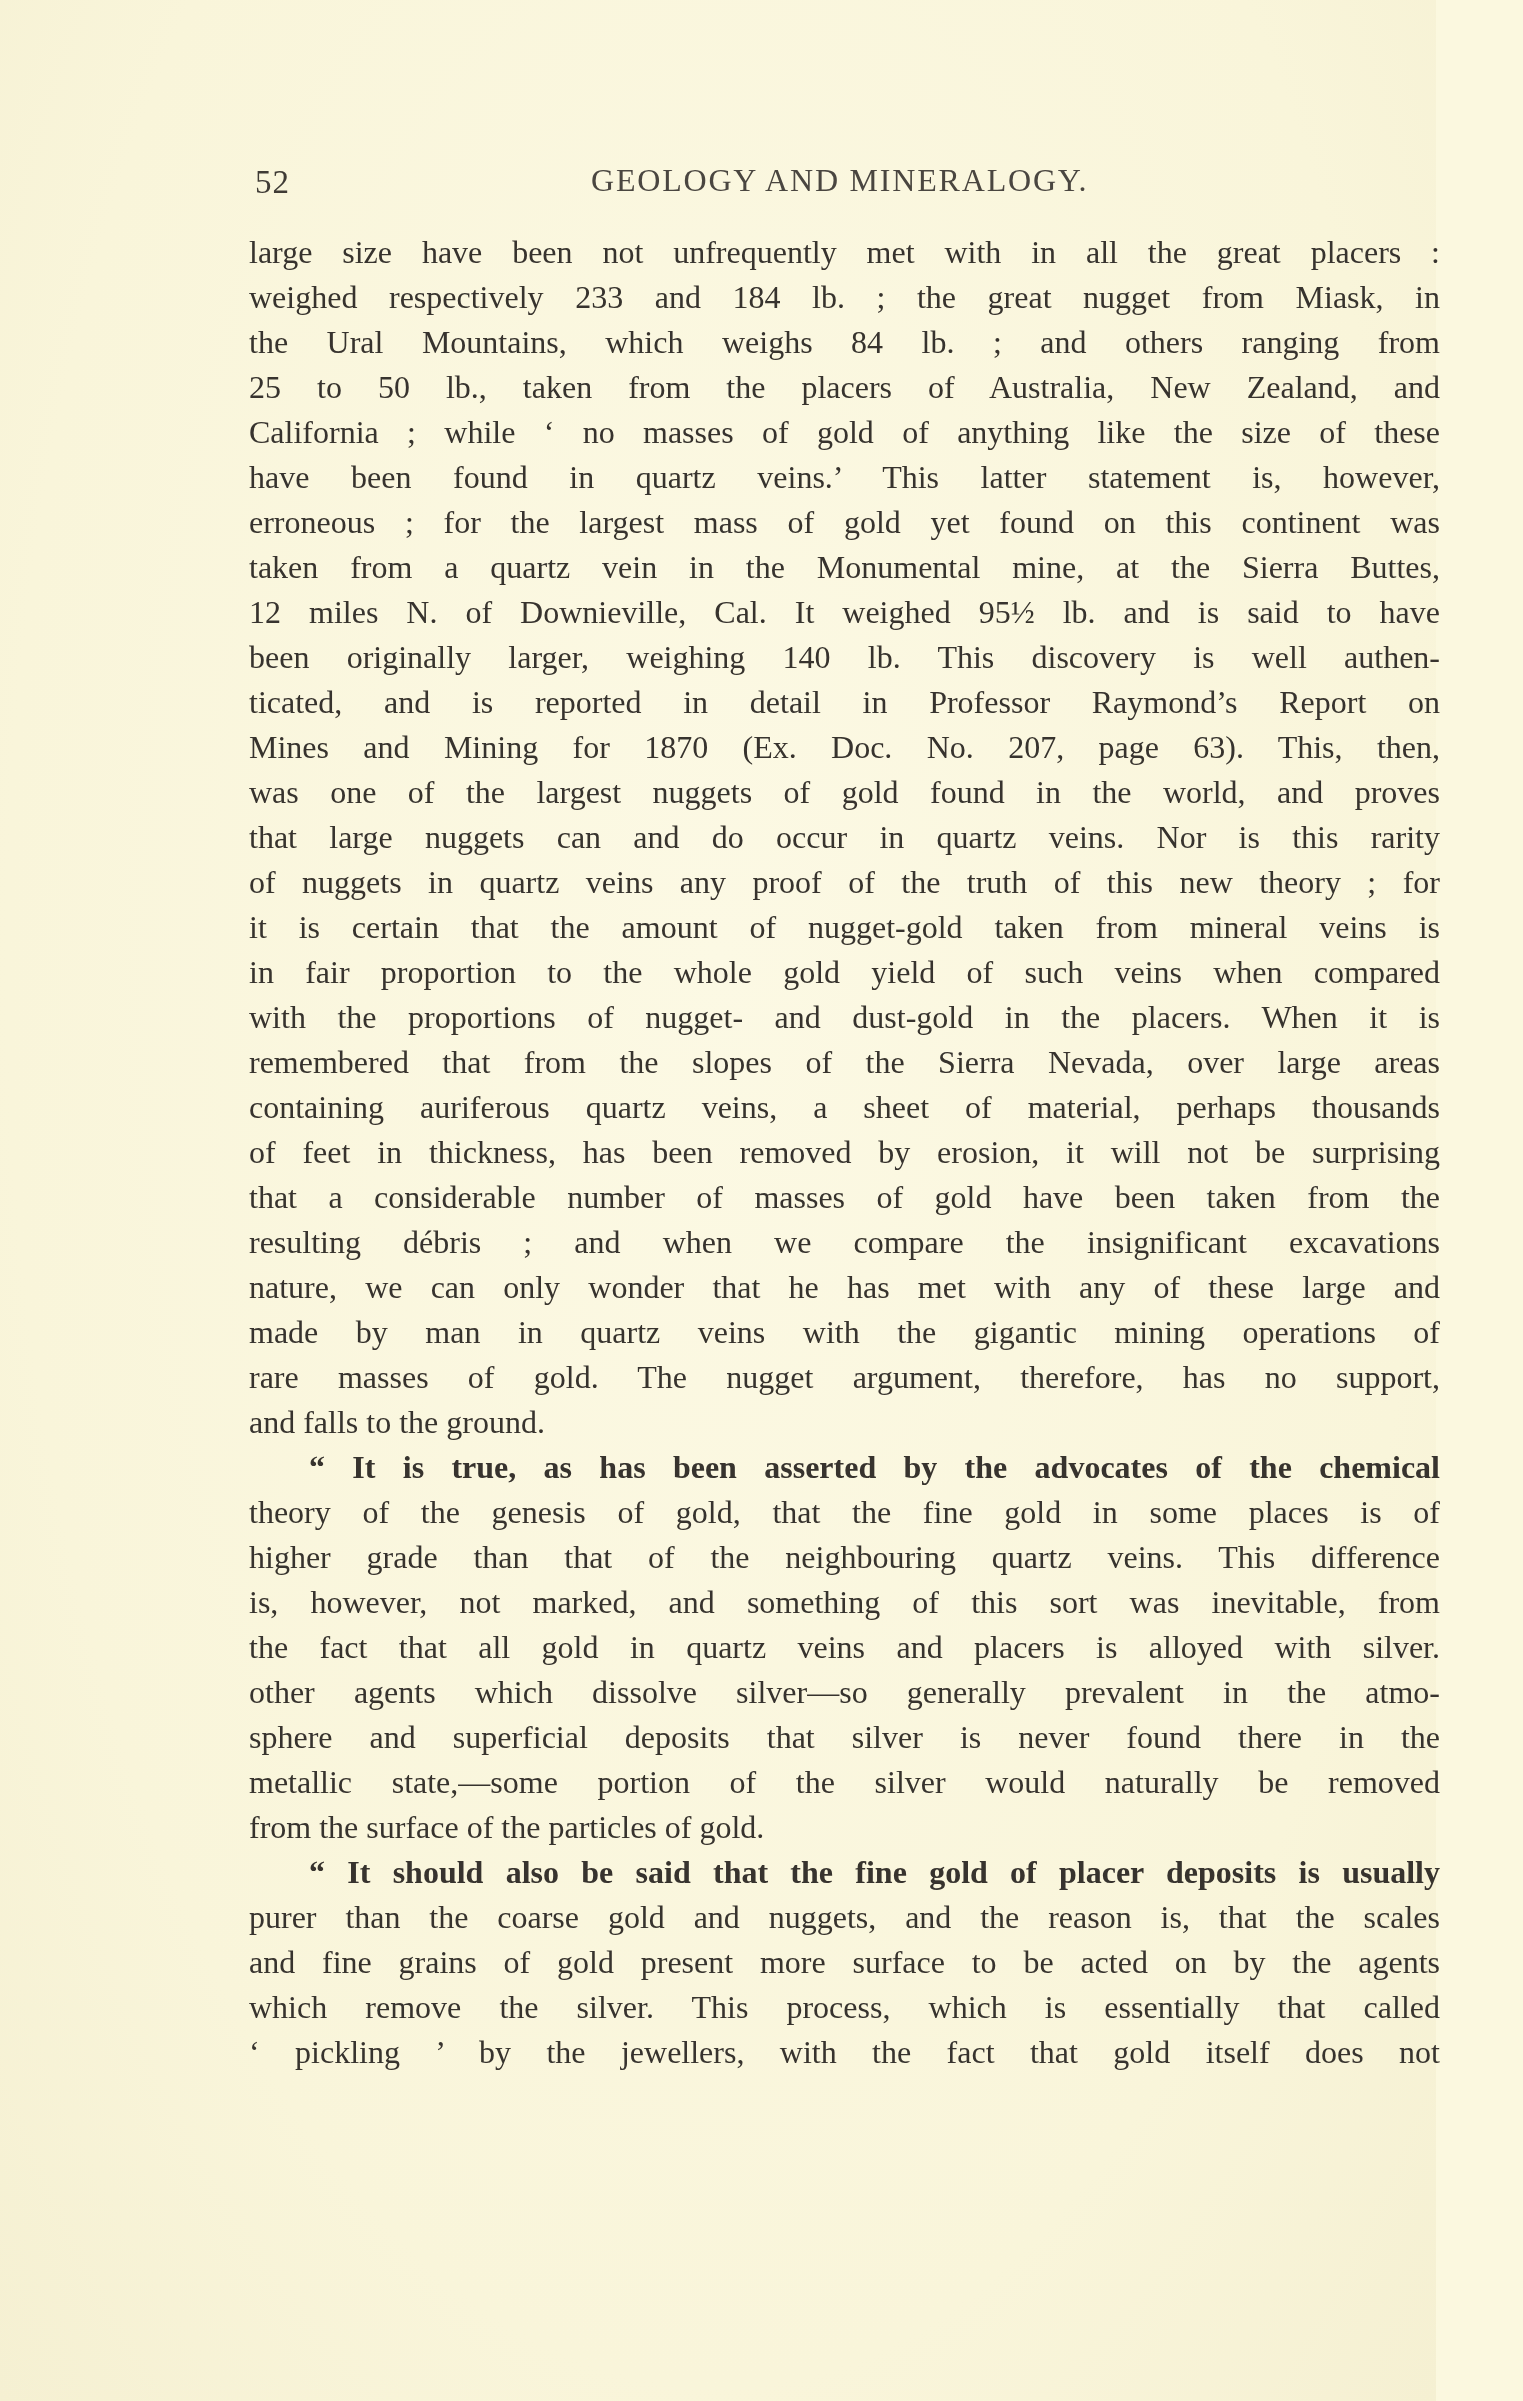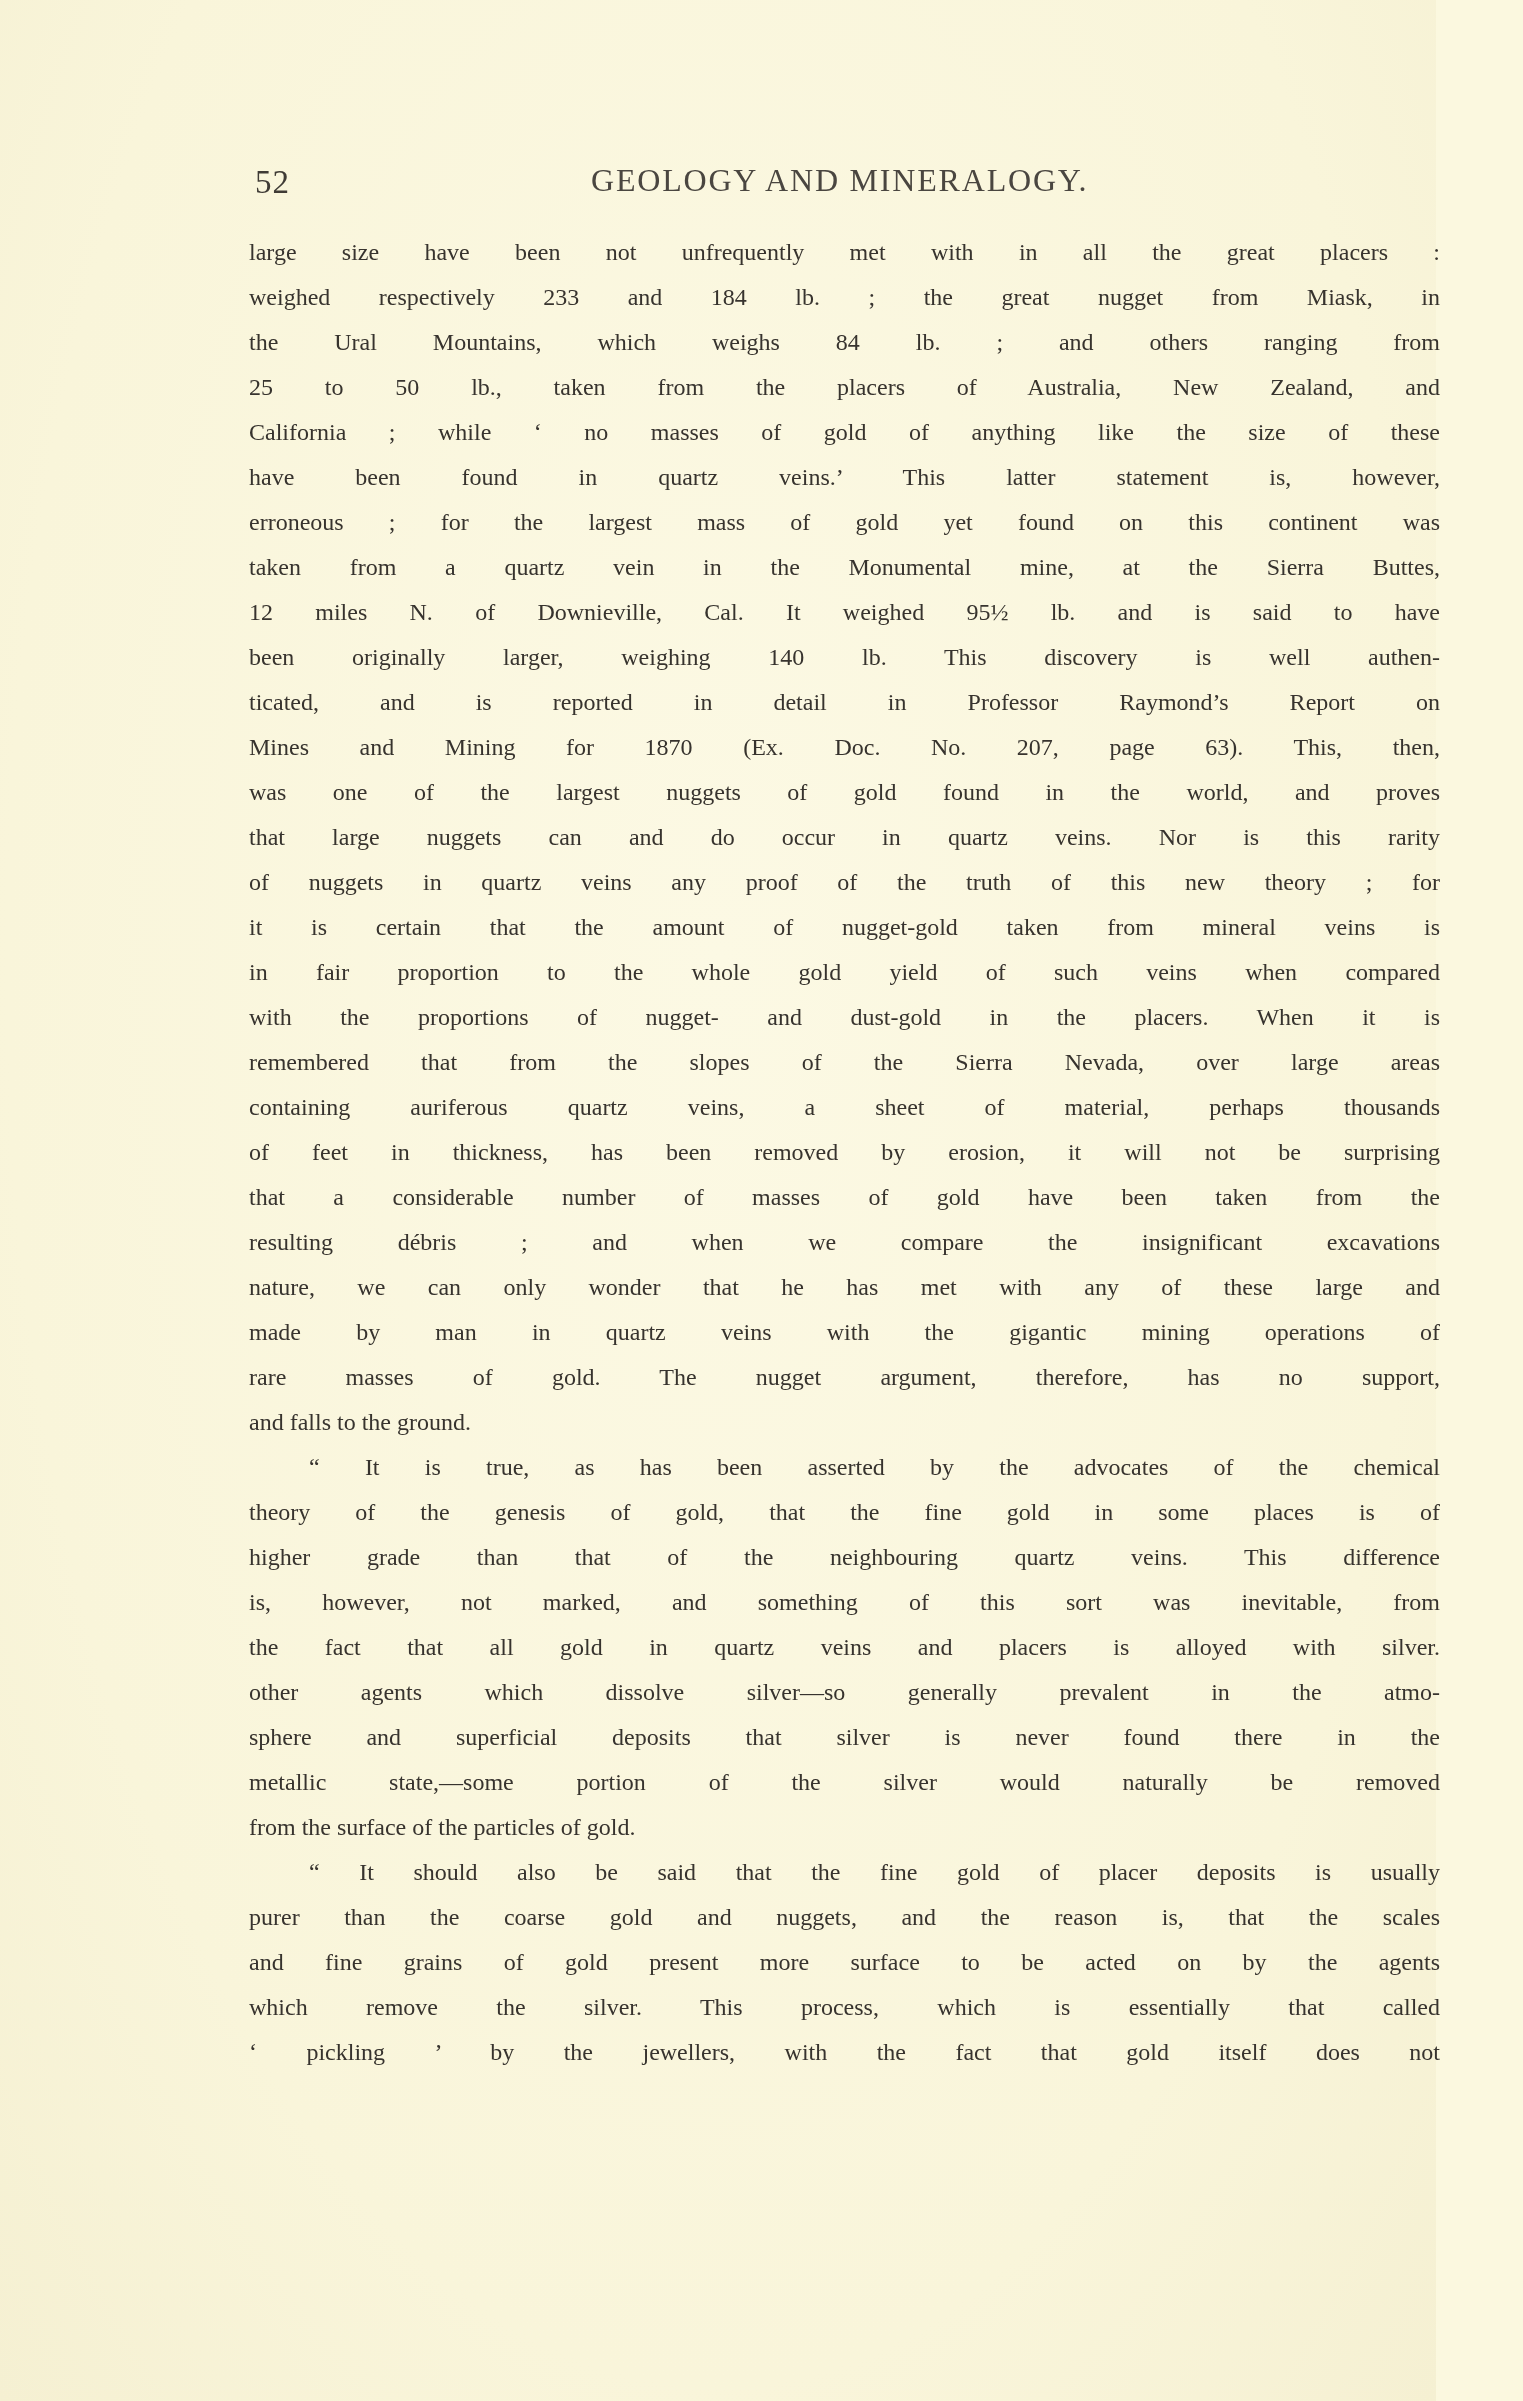--- a/index.html
+++ b/index.html
@@ -50,31 +50,32 @@
       position: absolute;
       left: 249px;
       top: 230px;
       width: 1191px;
     }
     .line {
       display: block;
       height: 45px;
       line-height: 45px;
       font-family: "Liberation Serif", serif;
-      font-size: 24px;
+      font-size: 32px;
       white-space: nowrap;
       text-align: justify;
       text-align-last: justify;
       color: #37332e;
     }
     .line.last {
       text-align-last: left;
     }
     .line.indent {
       padding-left: 60px;
+      font-weight: bold;
     }
   </style>
 </head>
 <body>
 
 <div class="page">
   <div class="running-head">
     <span class="page-number">52</span>
     <span class="running-title">GEOLOGY AND MINERALOGY.</span>
   </div>

